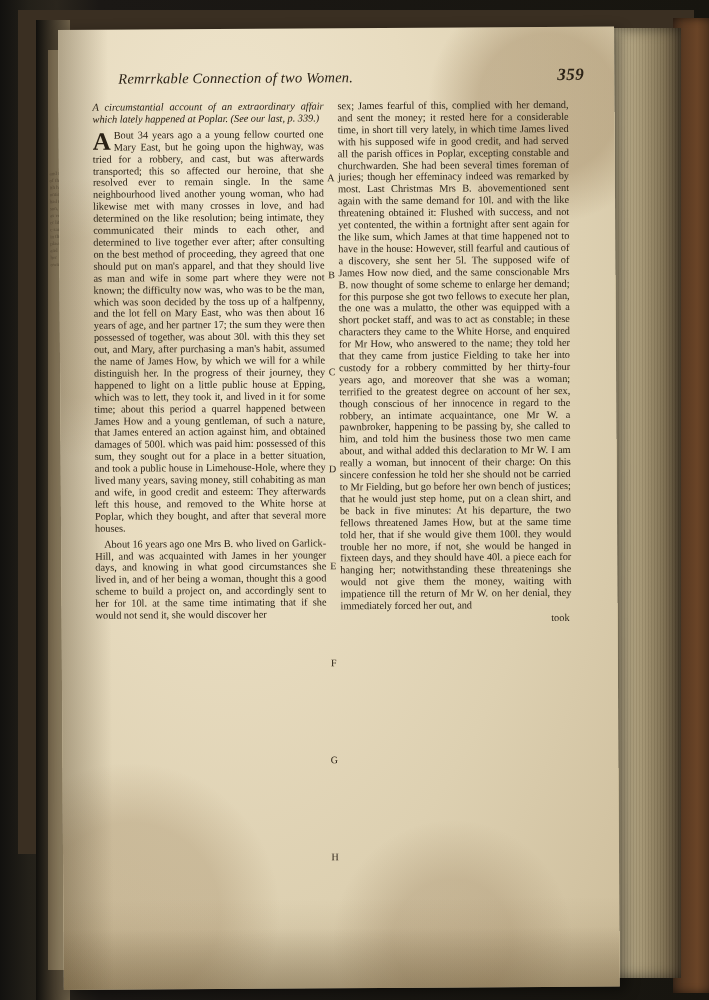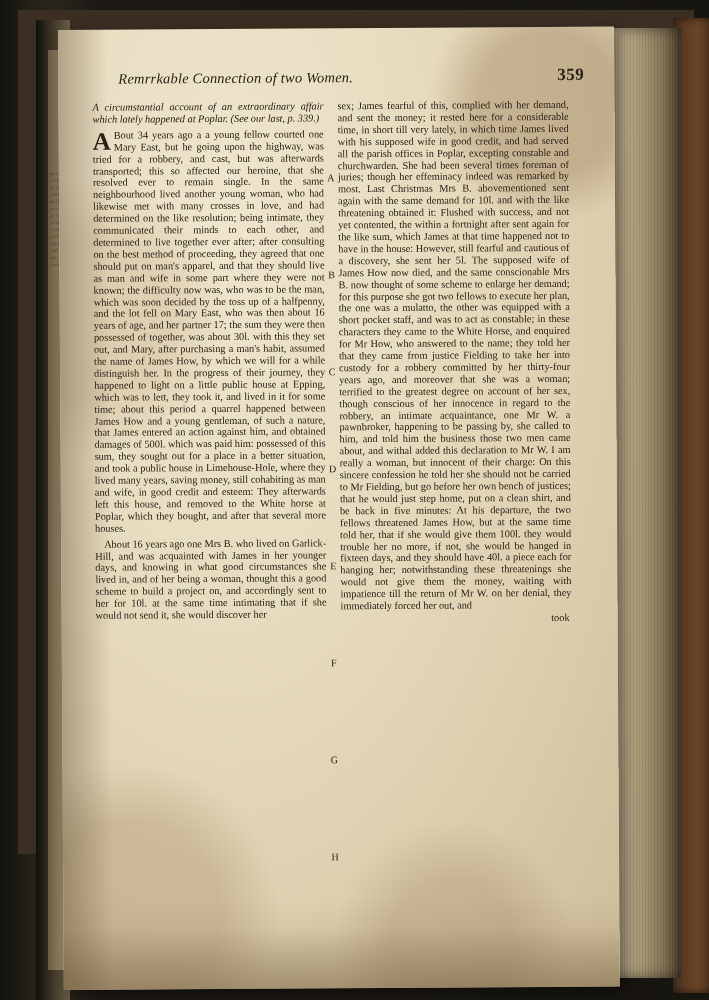--- a/index.html
+++ b/index.html
@@ -88,21 +88,21 @@
   .content{position:relative;z-index:2;padding:38px 30px 0 34px;color:#2b2216;}
 
   .header{
     display:flex;align-items:flex-end;justify-content:space-between;
     margin-bottom:14px;
   }
   .running-title{
     font-size:14.5px;font-style:italic;letter-spacing:.2px;
     padding-left:26px;
   }
-  .folio{font-size:17px;font-weight:bold;letter-spacing:.5px;}
+  .folio{font-size:17px;font-weight:bold;letter-spacing:.5px;font-style:italic;}
 
   .cols{
     display:flex;gap:14px;position:relative;
   }
   .col{width:231px;}
   .col p{
     margin:0;
     font-size:10.4px;
     line-height:11.9px;
     text-align:justify;

